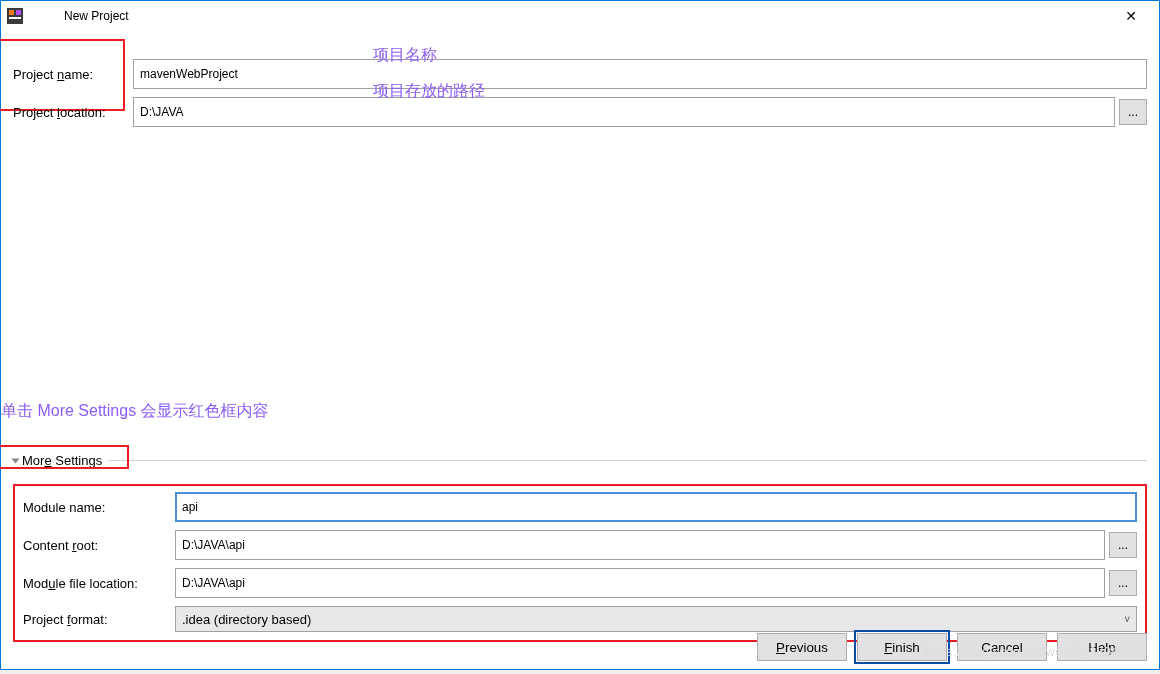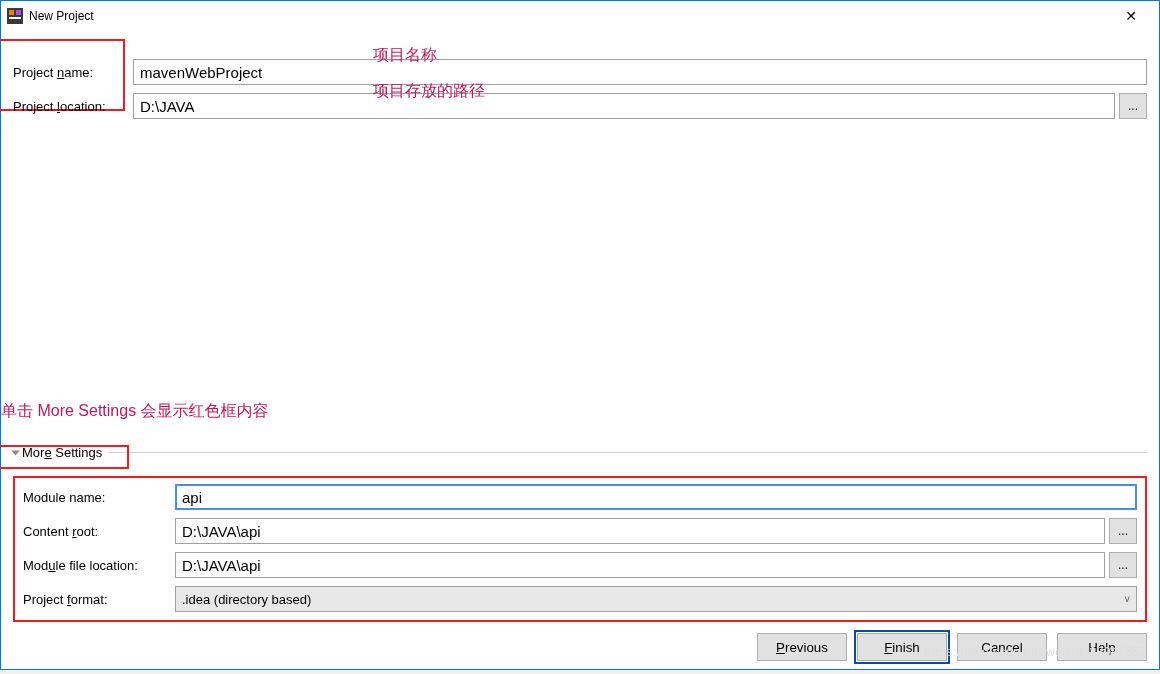--- a/index.html
+++ b/index.html
@@ -1,30 +1,30 @@
 <!DOCTYPE html>
 <html><head>
 <meta charset="utf-8">
 <style>
 * { box-sizing: border-box; margin: 0; padding: 0; }
 body { font-family: "Segoe UI", Tahoma, sans-serif; font-size: 13px; background: #f0f0f0; width: 1160px; height: 674px; overflow: hidden; position: relative; }
 .window { background: #fff; width: 1160px; height: 670px; position: relative; border: 1px solid #0078d7; }
-.titlebar { height: 30px; display: flex; align-items: center; padding: 0 6px; background: #fff; }
+.titlebar { height: 30px; display: flex; align-items: center; padding: 0 6px; background: #fff; gap: 35px; }
 .titlebar .app-icon { width: 16px; height: 16px; margin-right: 6px; }
 .titlebar .title { flex: 1; font-size: 12px; }
 .titlebar .close { width: 44px; height: 30px; display: flex; align-items: center; justify-content: center; cursor: default; font-size: 14px; }
 .content { padding: 8px 12px; position: relative; }
 .form-row { display: flex; align-items: center; margin-bottom: 8px; position: relative; }
 .form-label { width: 120px; padding-right: 8px; }
 .form-label .u { text-decoration: underline; }
-.form-input { flex: 1; height: 26px; border: 1px solid #a0a0a0; padding: 8px 6px; font-size: 15px; background: #fff; }
+.form-input { flex: 1; height: 26px; border: 1px solid #a0a0a0; padding: 14px 6px; font-size: 12px; background: #fff; }
 .form-input.highlight { border: 1px solid #4a90d9; box-shadow: 0 0 0 1px #4a90d9 inset; }
 .browse-btn { width: 28px; height: 26px; margin-left: 4px; border: 1px solid #adadad; background: #e1e1e1; display: flex; align-items: center; justify-content: center; font-size: 12px; }
 .redbox1 { position: absolute; border: 2px solid #ee1c25; pointer-events: none; }
-.annot { position: absolute; color: #be185d; font-size: 16px; font-family: "Microsoft YaHei", sans-serif; pointer-events: none; }
+.annot { position: absolute; color: #8b5cf6; font-size: 16px; font-family: "Microsoft YaHei", sans-serif; pointer-events: none; }
 .more-settings-hdr { display: flex; align-items: center; margin-top: 318px; }
 .more-settings-hdr .tri { width: 0; height: 0; border-top: 4px solid transparent; border-bottom: 4px solid transparent; border-left: 5px solid #888; transform: rotate(90deg); margin-right: 4px; }
 .more-settings-hdr .lbl .u { text-decoration: underline; }
 .more-settings-hdr .line { flex: 1; height: 1px; background: #cfcfcf; margin-left: 6px; }
 .more-box { border: 2px solid #ee1c25; margin-top: 16px; padding: 6px 8px; }
 .more-box .form-label { width: 152px; }
 .select-wrap { flex: 1; height: 26px; border: 1px solid #a0a0a0; background: #e8e8e8; display: flex; align-items: center; padding: 0 6px; justify-content: space-between; gap: 16px; }
 .select-wrap .chev { font-size: 10px; color: #555; }
 .button-bar { position: absolute; bottom: 8px; right: 12px; display: flex; gap: 10px; }
 .btn { min-width: 90px; height: 28px; border: 1px solid #adadad; background: #e1e1e1; padding: 0 16px; display: flex; align-items: center; justify-content: center; }

